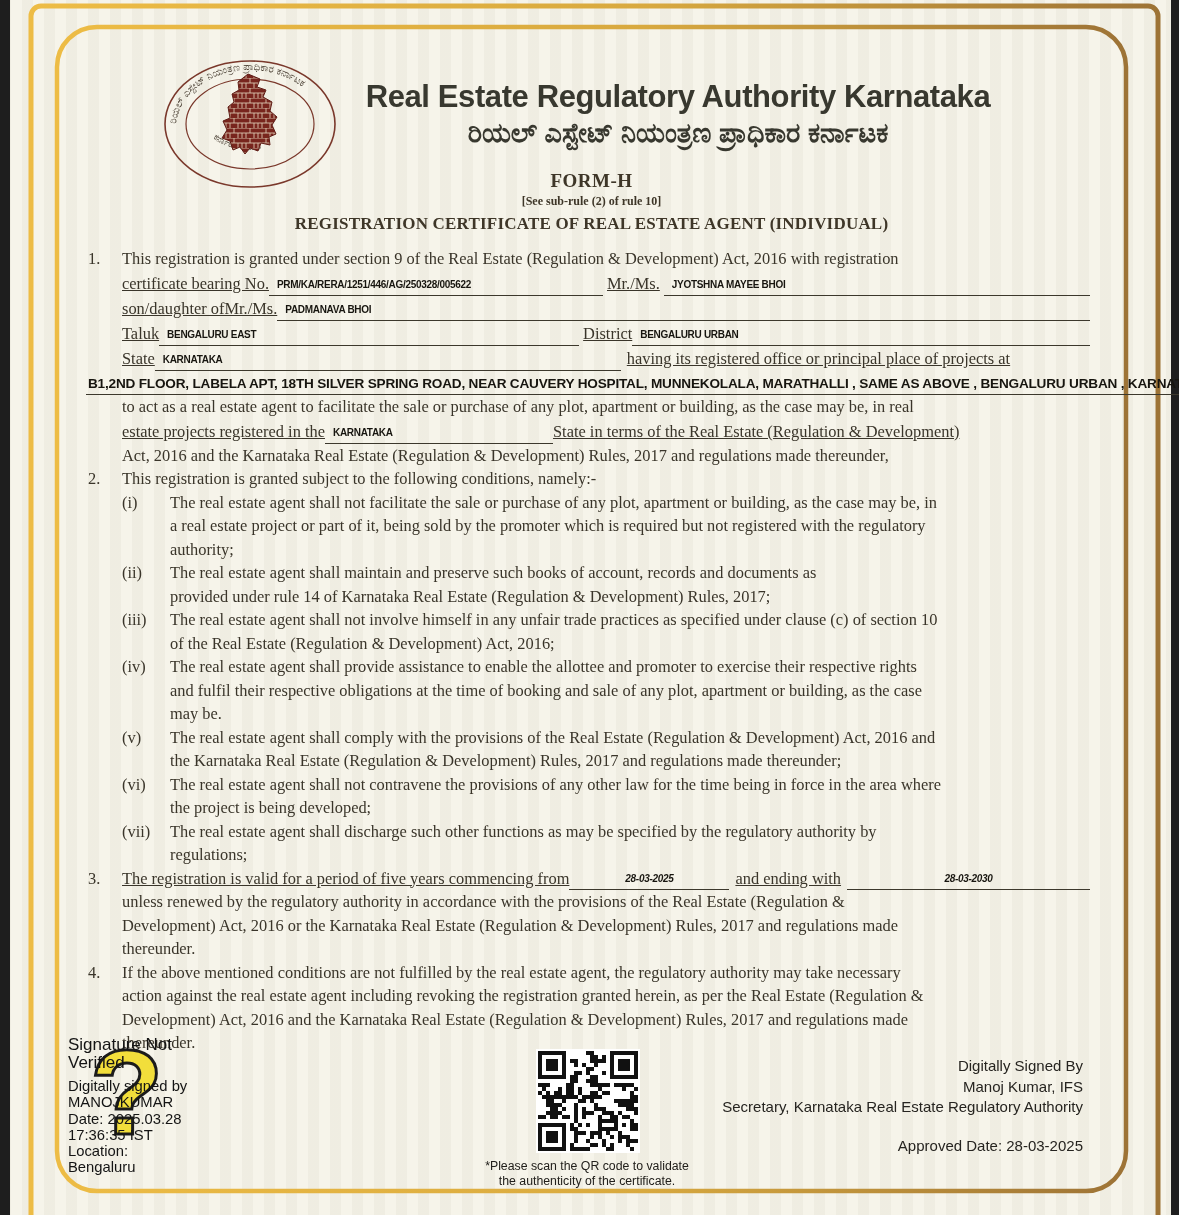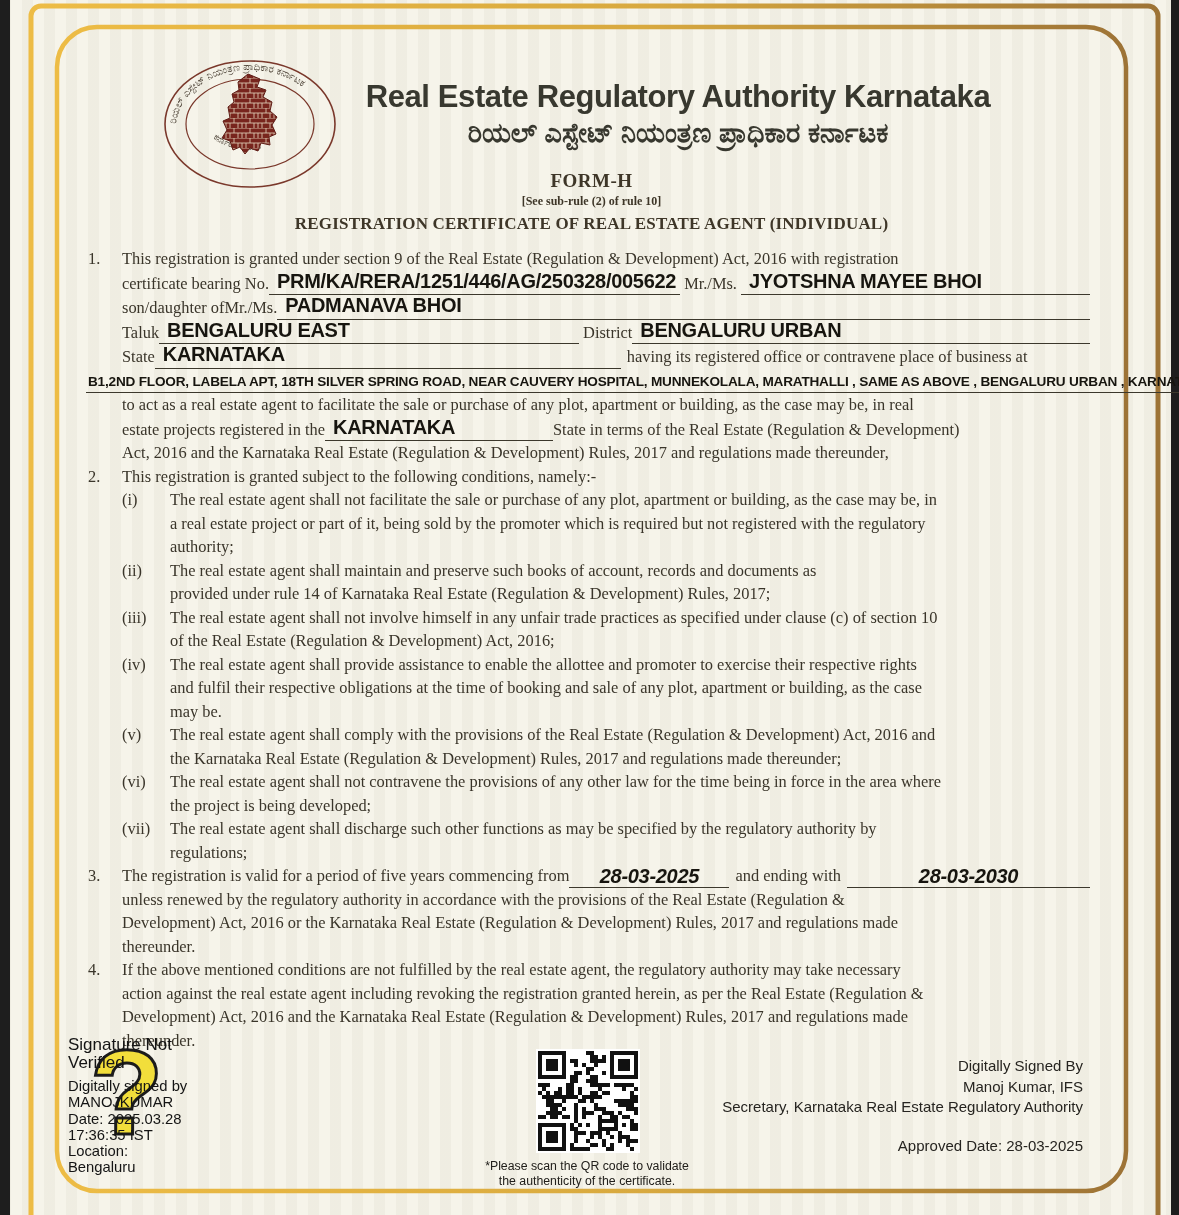--- a/index.html
+++ b/index.html
@@ -26,23 +26,23 @@
   .form-h{font-size:19px;line-height:21px;letter-spacing:0.5px;}
   .subrule{font-size:12px;line-height:21px;}
   .cert-title{font-size:17px;line-height:23px;letter-spacing:0.2px;}
 
   
   .doc{position:absolute;left:88px;top:247px;width:1002px;font-size:16.4px;line-height:23.5px;}
   .clause{display:flex;align-items:flex-start;}
   .cnum{flex:0 0 34px;}
   .cbody{flex:1;min-width:0;}
   .frow{display:flex;align-items:flex-end;}
-  .lbl{white-space:nowrap;}
+  .lbl{white-space:nowrap;text-decoration:underline;}
   .blank{border-bottom:1.2px solid #3c382c;position:relative;}
-  .val{font-family:"Liberation Sans", sans-serif;font-weight:700;font-size:20px;
+  .val{font-family:"Liberation Sans", sans-serif;font-weight:700;font-size:10px;
        letter-spacing:-0.3px;color:#17150f;padding:0 4px 0 8px;white-space:nowrap;line-height:21px;}
   .val.center{display:block;text-align:center;padding:0;font-style:italic;}
   .grow{flex:1 1 auto;min-width:0;}
   .pre{white-space:pre-line;}
   .conds{margin-top:0;}
   .cond{display:flex;align-items:flex-start;}
   .rnum{flex:0 0 48px;}
   .ctext{flex:1;white-space:pre-line;}
   .addr-row{position:relative;margin-left:-36px;width:1127px;border-bottom:1.3px solid #3c382c;}
   .addr-row .val{font-size:13.6px;letter-spacing:-0.2px;padding-left:2px;}
@@ -132,21 +132,21 @@
         </div>
         <div class="frow">
           <span class="lbl">Taluk</span>
           <span class="blank" style="flex:0 0 420px;"><span class="val">BENGALURU EAST</span></span>
           <span class="lbl" style="margin-left:4px;">District</span>
           <span class="blank grow"><span class="val">BENGALURU URBAN</span></span>
         </div>
         <div class="frow">
           <span class="lbl">State</span>
           <span class="blank" style="flex:0 0 466px;"><span class="val">KARNATAKA</span></span>
-          <span class="lbl" style="margin-left:6px;">having its registered office or contravene place of business at</span>
+          <span class="lbl" style="margin-left:6px;">having its registered office or principal place of projects at</span>
         </div>
         <div class="addr-row">
           <span class="val">B1,2ND FLOOR, LABELA APT, 18TH SILVER SPRING ROAD, NEAR CAUVERY HOSPITAL, MUNNEKOLALA, MARATHALLI , SAME AS ABOVE , BENGALURU URBAN , KARNATAKA</span>
         </div>
         <div>to act as a real estate agent to facilitate the sale or purchase of any plot, apartment or building, as the case may  be, in real</div>
         <div class="frow">
           <span class="lbl">estate projects registered in the</span>
           <span class="blank" style="flex:0 0 228px;"><span class="val">KARNATAKA</span></span>
           <span class="lbl" style="">State in terms of the Real Estate (Regulation &amp; Development)</span>
         </div>

